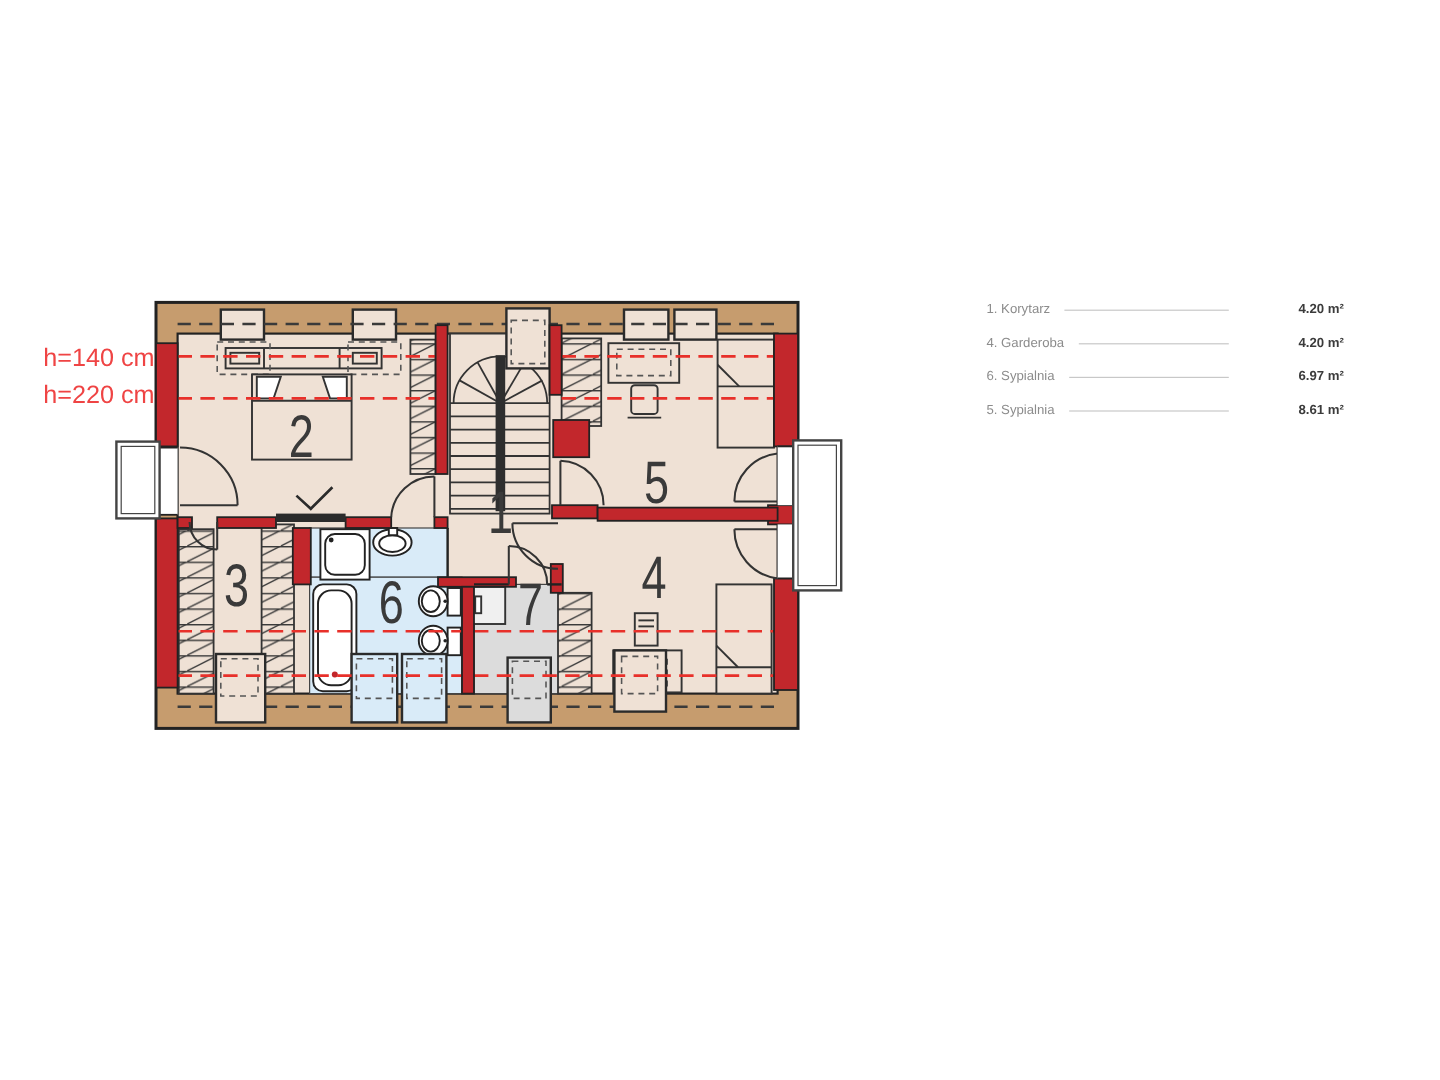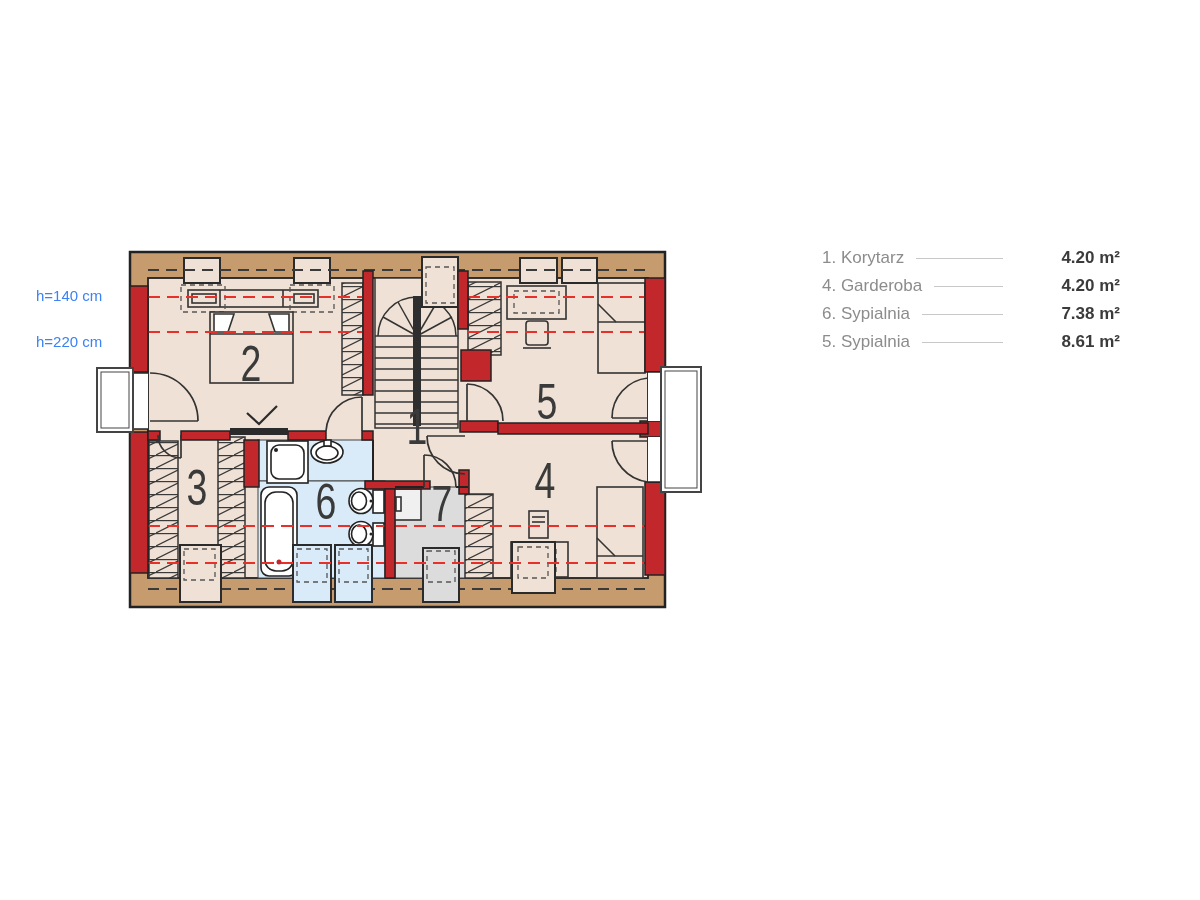--- a/index.html
+++ b/index.html
@@ -1,23 +1,23 @@
 <!DOCTYPE html>
 <html><head>
 <meta charset="utf-8">
 <style>
   html,body{margin:0;padding:0;background:#fff;}
   .stage{position:relative;width:1200px;height:900px;background:#ffffff;overflow:hidden;
          font-family:"Liberation Sans",sans-serif;}
   .plan-svg{position:absolute;left:0;top:0;}
-  .h-label{position:absolute;font-size:15px;color:#3b82f6;white-space:nowrap;}
+  .h-label{position:absolute;font-size:21px;color:#ef4444;white-space:nowrap;}
   .h-label-upper{left:36px;top:287px;}
-  .h-label-lower{left:36px;top:333px;}
+  .h-label-lower{left:36px;top:318px;}
   .legend{position:absolute;left:822px;top:244px;width:298px;}
-  .legend-row{height:28px;display:flex;align-items:center;font-size:17px;}
+  .legend-row{height:28px;display:flex;align-items:center;font-size:11px;}
   .legend-label{color:#8C8C8C;white-space:nowrap;}
   .legend-leader{flex:1;height:0;border-top:1px solid #C8C8C8;margin:0 10px 0 12px;}
   .legend-area{color:#3B3B3B;font-weight:bold;white-space:nowrap;margin-left:48px;}
   text.room-num{font-family:"Liberation Sans",sans-serif;font-size:50px;fill:#3A3A3A;text-anchor:middle;}
 </style>
 </head>
 <body>
 
 <div class="stage">
 
@@ -279,21 +279,21 @@
       <span class="legend-area">4.20 m²</span>
     </div>
     <div class="legend-row">
       <span class="legend-label">4. Garderoba</span>
       <span class="legend-leader"></span>
       <span class="legend-area">4.20 m²</span>
     </div>
     <div class="legend-row">
       <span class="legend-label">6. Sypialnia</span>
       <span class="legend-leader"></span>
-      <span class="legend-area">7.38 m²</span>
+      <span class="legend-area">6.97 m²</span>
     </div>
     <div class="legend-row">
       <span class="legend-label">5. Sypialnia</span>
       <span class="legend-leader"></span>
       <span class="legend-area">8.61 m²</span>
     </div>
   </div>
 
 </div>
 

